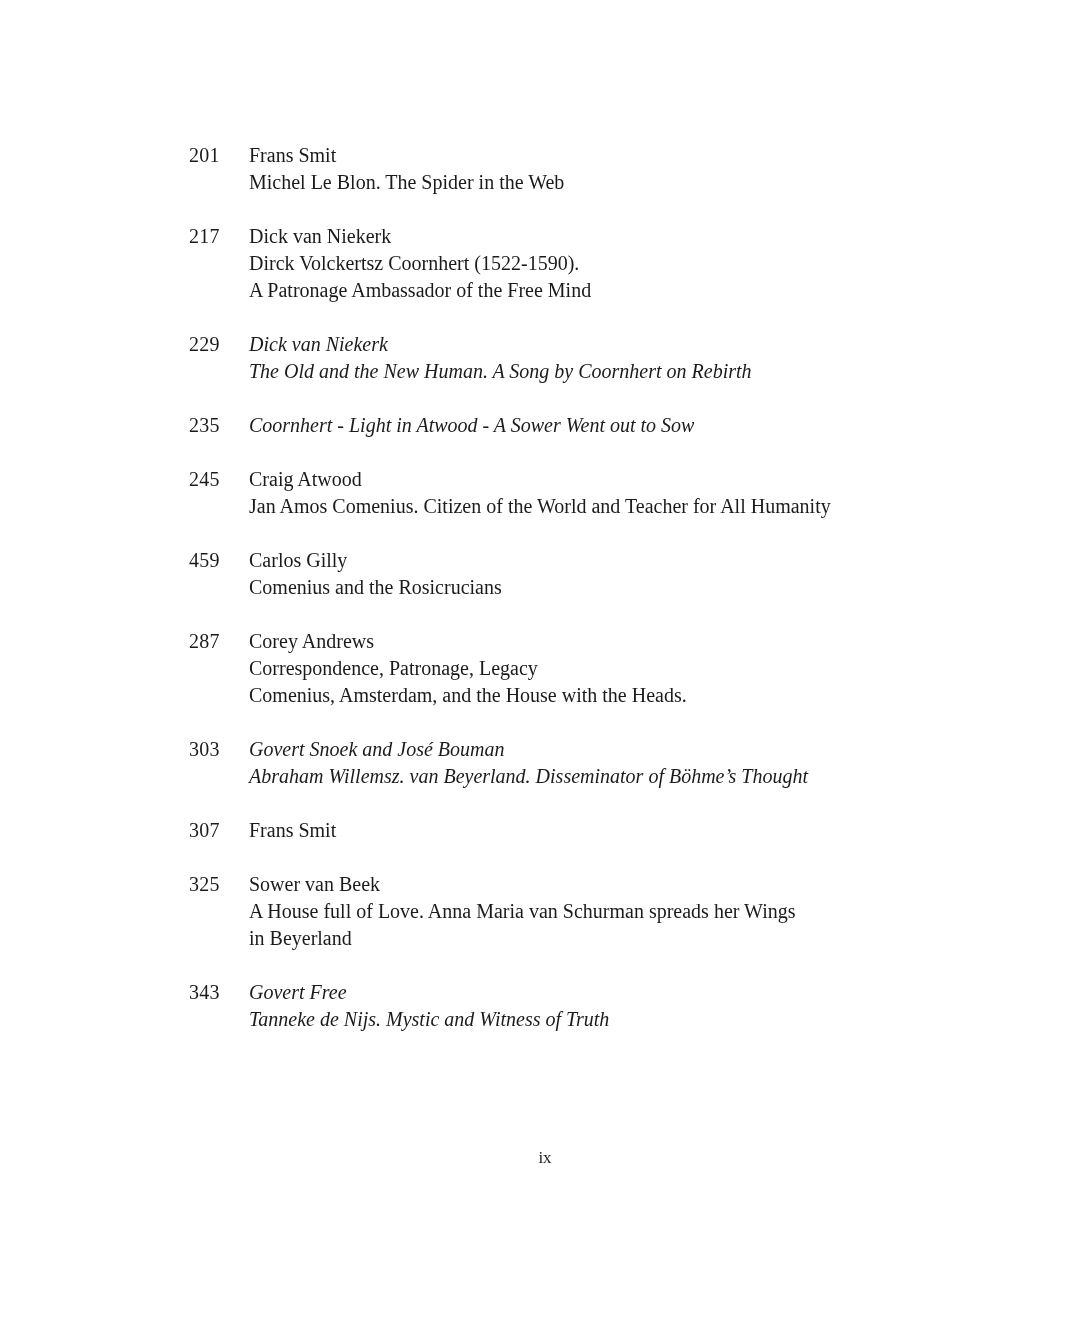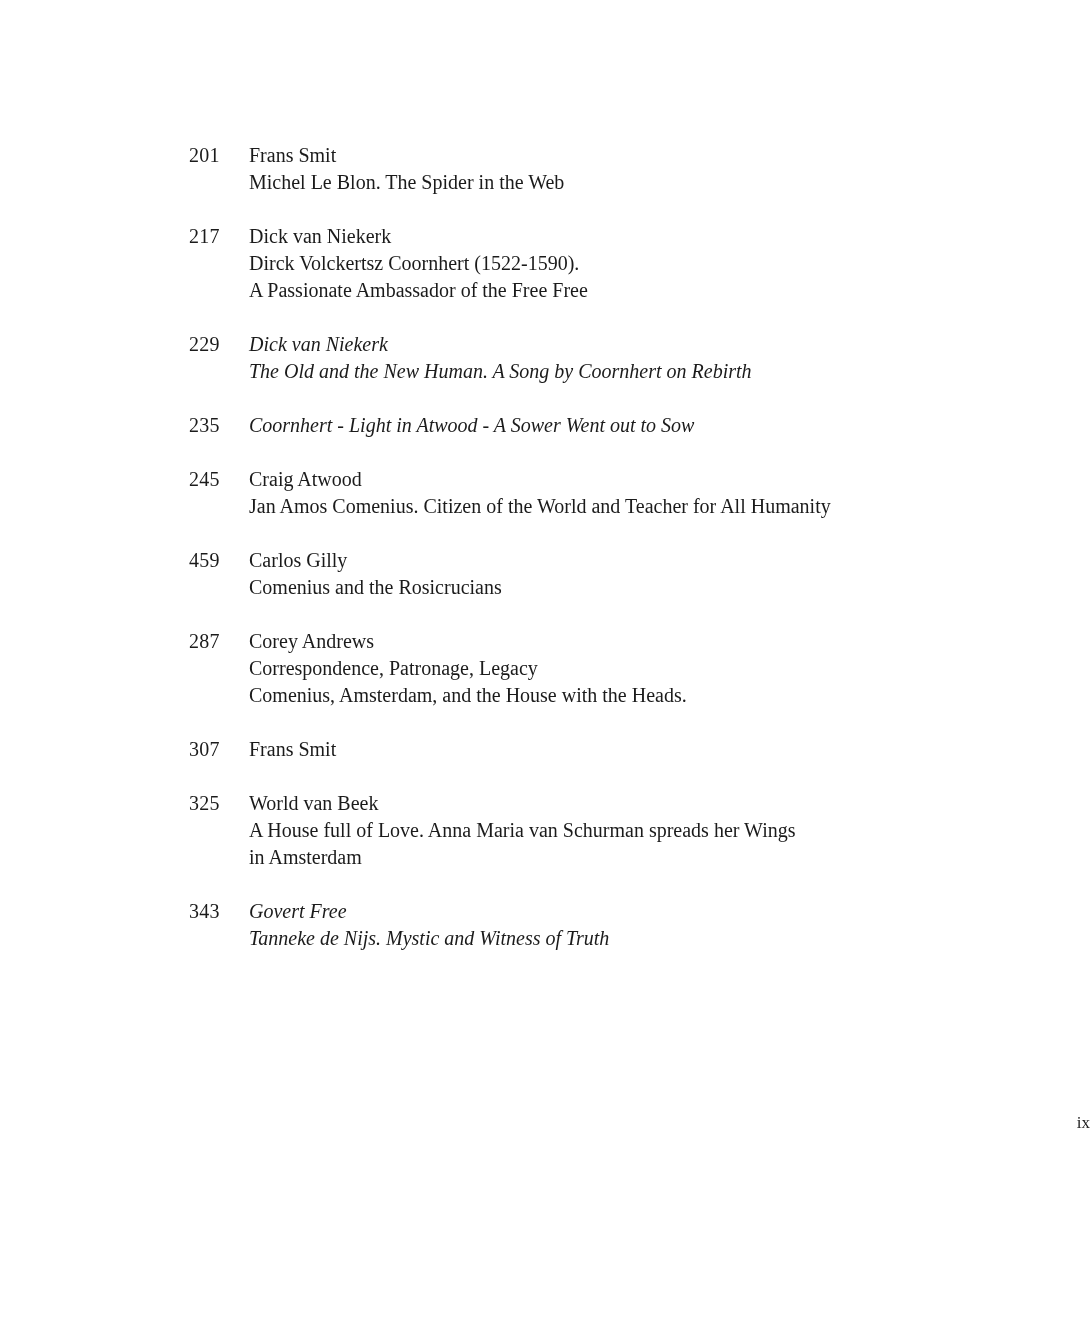--- a/index.html
+++ b/index.html
@@ -36,24 +36,24 @@
     letter-spacing: 0.3px;
   }
   .entry .body {
     flex: 1 1 auto;
   }
   .entry.italic .body {
     font-style: italic;
   }
   .folio {
     position: absolute;
-    top: 1112px;
+    top: 1147px;
     left: 0;
     width: 100%;
-    text-align: right;
+    text-align: center;
     font-size: 17px;
     line-height: 22px;
   }
 </style>
 </head>
 <body>
 
 <div class="page" style="color: rgb(27, 27, 27); background: rgb(255, 255, 255);">
   <main class="toc">
   <div class="entry">
@@ -62,21 +62,21 @@
       <div class="author">Frans Smit</div>
     <div class="title-line">Michel Le Blon. The Spider in the Web</div>
         </div>
   </div>
 
   <div class="entry">
     <div class="num">217</div>
     <div class="body">
       <div class="author">Dick van Niekerk</div>
     <div class="title-line">Dirck Volckertsz Coornhert (1522-1590).</div>
-          <div class="title-line">A Passionate Ambassador of the Free Free</div>
+          <div class="title-line">A Patronage Ambassador of the Free Mind</div>
         </div>
   </div>
 
   <div class="entry italic">
     <div class="num">229</div>
     <div class="body">
       <div class="author">Dick van Niekerk</div>
     <div class="title-line">The Old and the New Human. A Song by Coornhert on Rebirth</div>
         </div>
   </div>
@@ -106,34 +106,41 @@
 
   <div class="entry">
     <div class="num">287</div>
     <div class="body">
       <div class="author">Corey Andrews</div>
     <div class="title-line">Correspondence, Patronage, Legacy</div>
           <div class="title-line">Comenius, Amsterdam, and the House with the Heads.</div>
         </div>
   </div>
 
+  <div class="entry italic">
+    <div class="num">303</div>
+    <div class="body">
+      <div class="author">Govert Snoek and José Bouman</div>
+    <div class="title-line">Abraham Willemsz. van Beyerland. Disseminator of Böhme’s Thought</div>
+        </div>
+  </div>
 
   <div class="entry">
     <div class="num">307</div>
     <div class="body">
       <div class="author">Frans Smit</div>
         </div>
   </div>
 
   <div class="entry">
     <div class="num">325</div>
     <div class="body">
-      <div class="author">World van Beek</div>
+      <div class="author">Sower van Beek</div>
     <div class="title-line">A House full of Love. Anna Maria van Schurman spreads her Wings</div>
-          <div class="title-line">in Amsterdam</div>
+          <div class="title-line">in Beyerland</div>
         </div>
   </div>
 
   <div class="entry italic">
     <div class="num">343</div>
     <div class="body">
       <div class="author">Govert Free</div>
     <div class="title-line">Tanneke de Nijs. Mystic and Witness of Truth</div>
         </div>
   </div>

